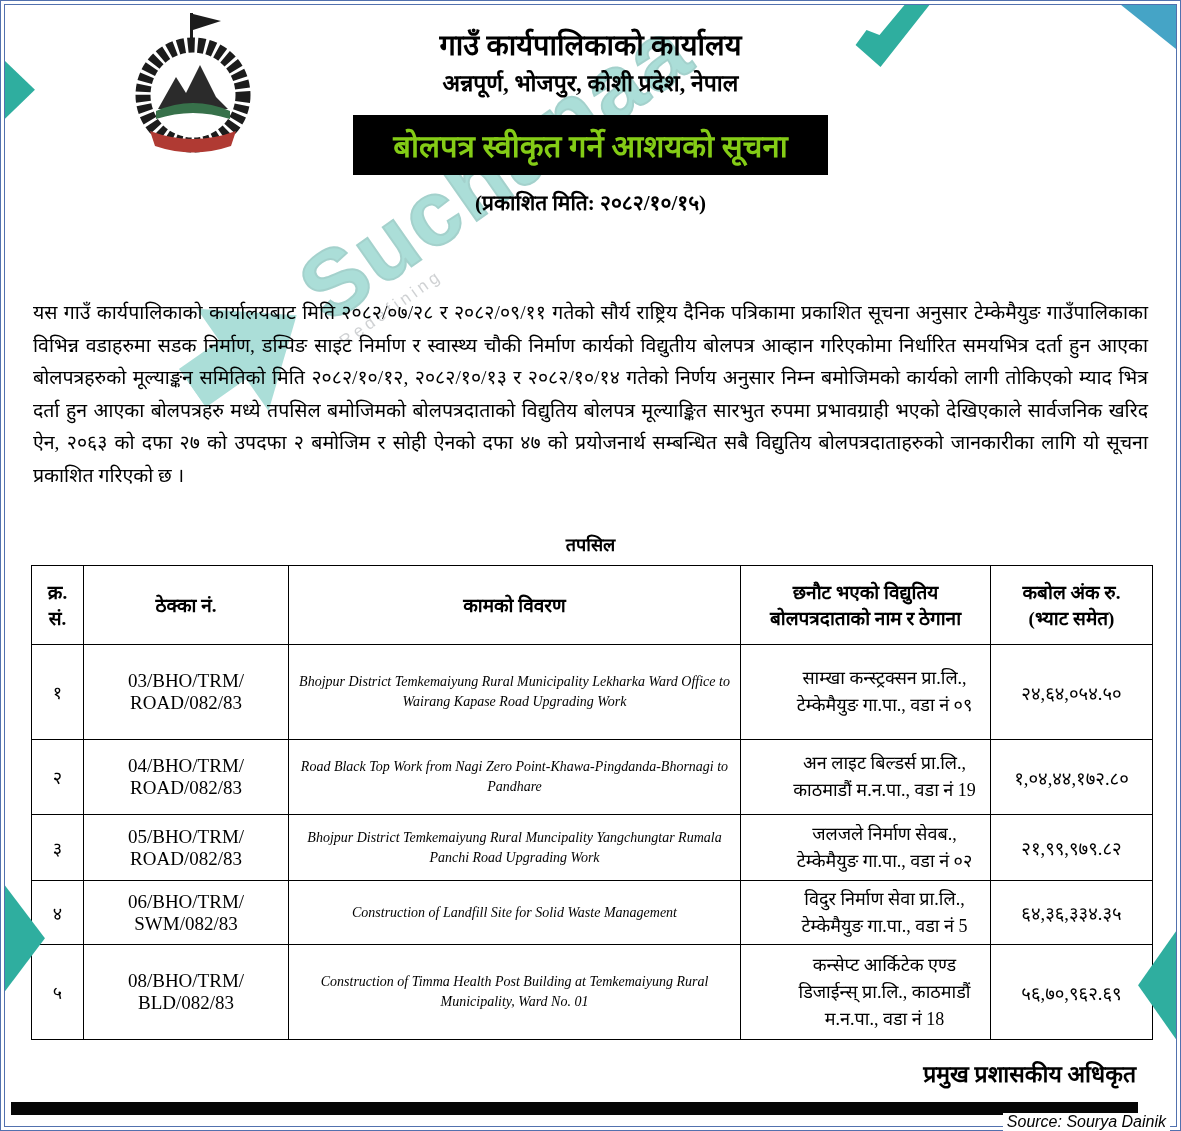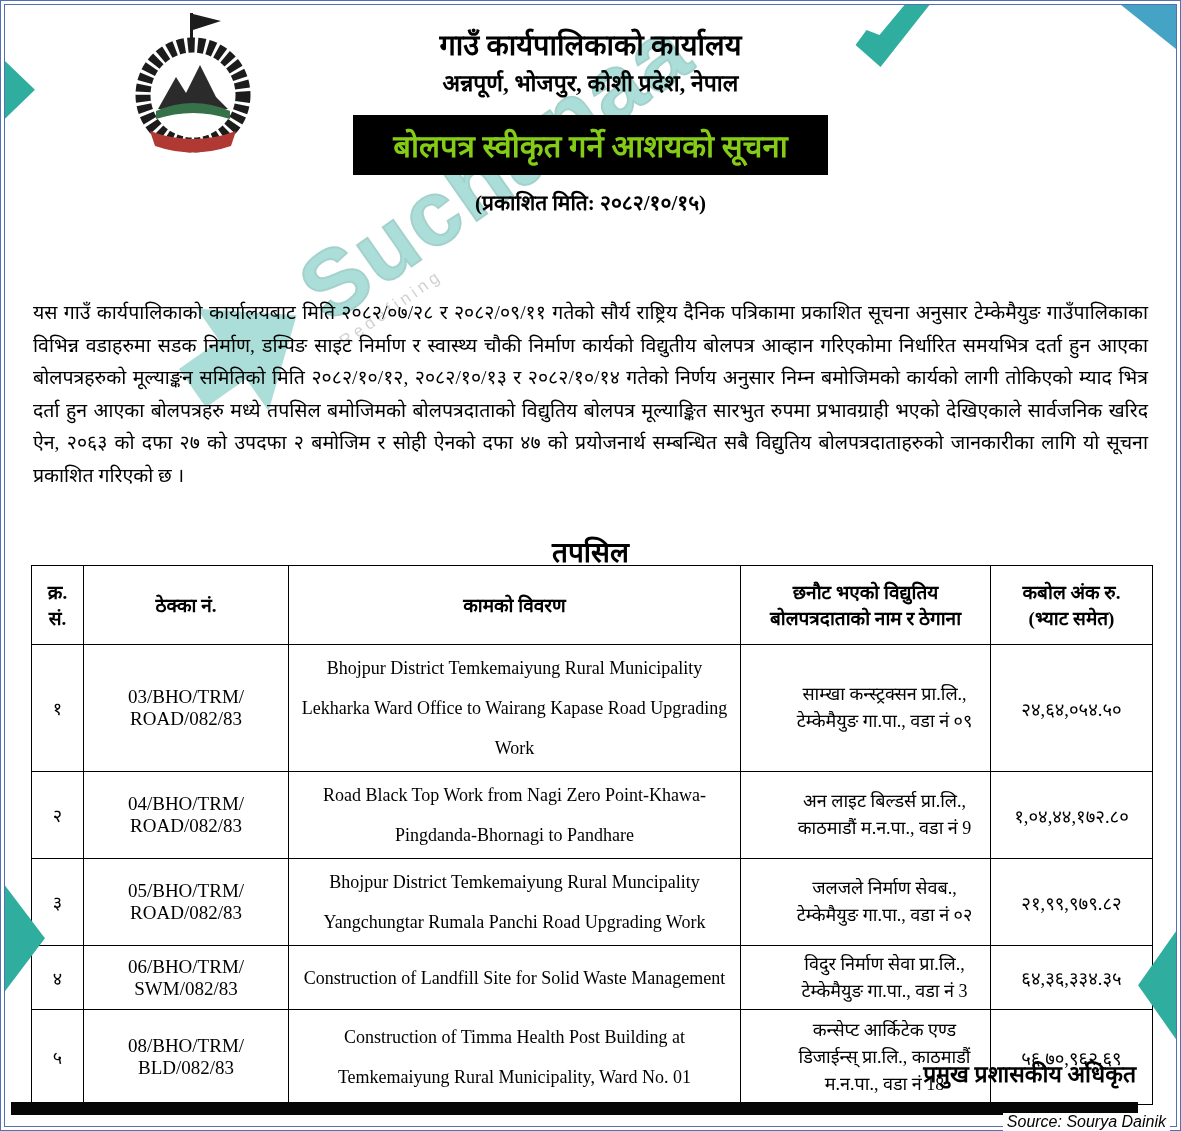--- a/index.html
+++ b/index.html
@@ -55,35 +55,35 @@
   }
   .pubdate { font-size: 21px; font-weight: bold; margin-top: 13px; }
   
   .bodytext {
     position: absolute; left: 28px; right: 28px; top: 292px;
     font-size: 19.5px; line-height: 32.5px; text-align: justify;
     z-index: 2;
   }
   .tapasil {
     position: absolute; left: 0; right: 0; top: 527px;
-    text-align: center; font-size: 28px; font-weight: bold; z-index: 2;
+    text-align: center; font-size: 18px; font-weight: bold; z-index: 2;
   }
   
   .tablewrap { position: absolute; left: 26px; right: 26px; top: 560px; z-index: 2; }
   table { width: 100%; border-collapse: collapse; table-layout: fixed; }
   th, td {
     border: 1.5px solid #000;
     padding: 3px 6px;
     text-align: center; vertical-align: middle;
     overflow: hidden;
   }
   th { font-size: 19px; font-weight: bold; white-space: pre-line; height: 72px; }
   td { font-size: 18px; }
   td.contract { white-space: pre-line; font-size: 19px; }
-  td.work { font-size: 18px; line-height: 40px; }
+  td.work { font-size: 14px; line-height: 20px; font-style: italic; }
   td.bidder { font-size: 18px; line-height: 27px; padding-left: 44px; }
   td.amount { font-size: 18.5px; text-align: center; }
   tr.rh1 { height: 95px; } tr.rh2 { height: 75px; } tr.rh3 { height: 66px; }
   tr.rh4 { height: 64px; } tr.rh5 { height: 95px; }
   
   .signature {
     position: absolute; right: 40px; top: 1052px;
     font-size: 23px; font-weight: bold; z-index: 2;
   }
   .bottom-bar {
@@ -168,37 +168,37 @@
 ROAD/082/83</td>
             <td class="work">Bhojpur District Temkemaiyung Rural Municipality Lekharka Ward Office to Wairang Kapase Road Upgrading Work</td>
             <td class="bidder">साम्खा कन्स्ट्रक्सन प्रा.लि., टेम्केमैयुङ गा.पा., वडा नं ०९</td>
             <td class="amount">२४,६४,०५४.५०</td>
           </tr>
           <tr class="rh2">
             <td class="sn">२</td>
             <td class="contract">04/BHO/TRM/
 ROAD/082/83</td>
             <td class="work">Road Black Top Work from Nagi Zero Point-Khawa-Pingdanda-Bhornagi to Pandhare</td>
-            <td class="bidder">अन लाइट बिल्डर्स प्रा.लि., काठमाडौं म.न.पा., वडा नं 9</td>
+            <td class="bidder">अन लाइट बिल्डर्स प्रा.लि., काठमाडौं म.न.पा., वडा नं 19</td>
             <td class="amount">१,०४,४४,१७२.८०</td>
           </tr>
           <tr class="rh3">
             <td class="sn">३</td>
             <td class="contract">05/BHO/TRM/
 ROAD/082/83</td>
             <td class="work">Bhojpur District Temkemaiyung Rural Muncipality Yangchungtar Rumala Panchi Road Upgrading Work</td>
             <td class="bidder">जलजले निर्माण सेवब., टेम्केमैयुङ गा.पा., वडा नं ०२</td>
             <td class="amount">२१,९९,९७९.८२</td>
           </tr>
           <tr class="rh4">
             <td class="sn">४</td>
             <td class="contract">06/BHO/TRM/
 SWM/082/83</td>
             <td class="work">Construction of Landfill Site for Solid Waste Management</td>
-            <td class="bidder">विदुर निर्माण सेवा प्रा.लि., टेम्केमैयुङ गा.पा., वडा नं 3</td>
+            <td class="bidder">विदुर निर्माण सेवा प्रा.लि., टेम्केमैयुङ गा.पा., वडा नं 5</td>
             <td class="amount">६४,३६,३३४.३५</td>
           </tr>
           <tr class="rh5">
             <td class="sn">५</td>
             <td class="contract">08/BHO/TRM/
 BLD/082/83</td>
             <td class="work">Construction of Timma Health Post Building at Temkemaiyung Rural Municipality, Ward No. 01</td>
             <td class="bidder">कन्सेप्ट आर्किटेक एण्ड डिजाईन्स् प्रा.लि., काठमाडौं म.न.पा., वडा नं 18</td>
             <td class="amount">५६,७०,९६२.६९</td>
           </tr>

